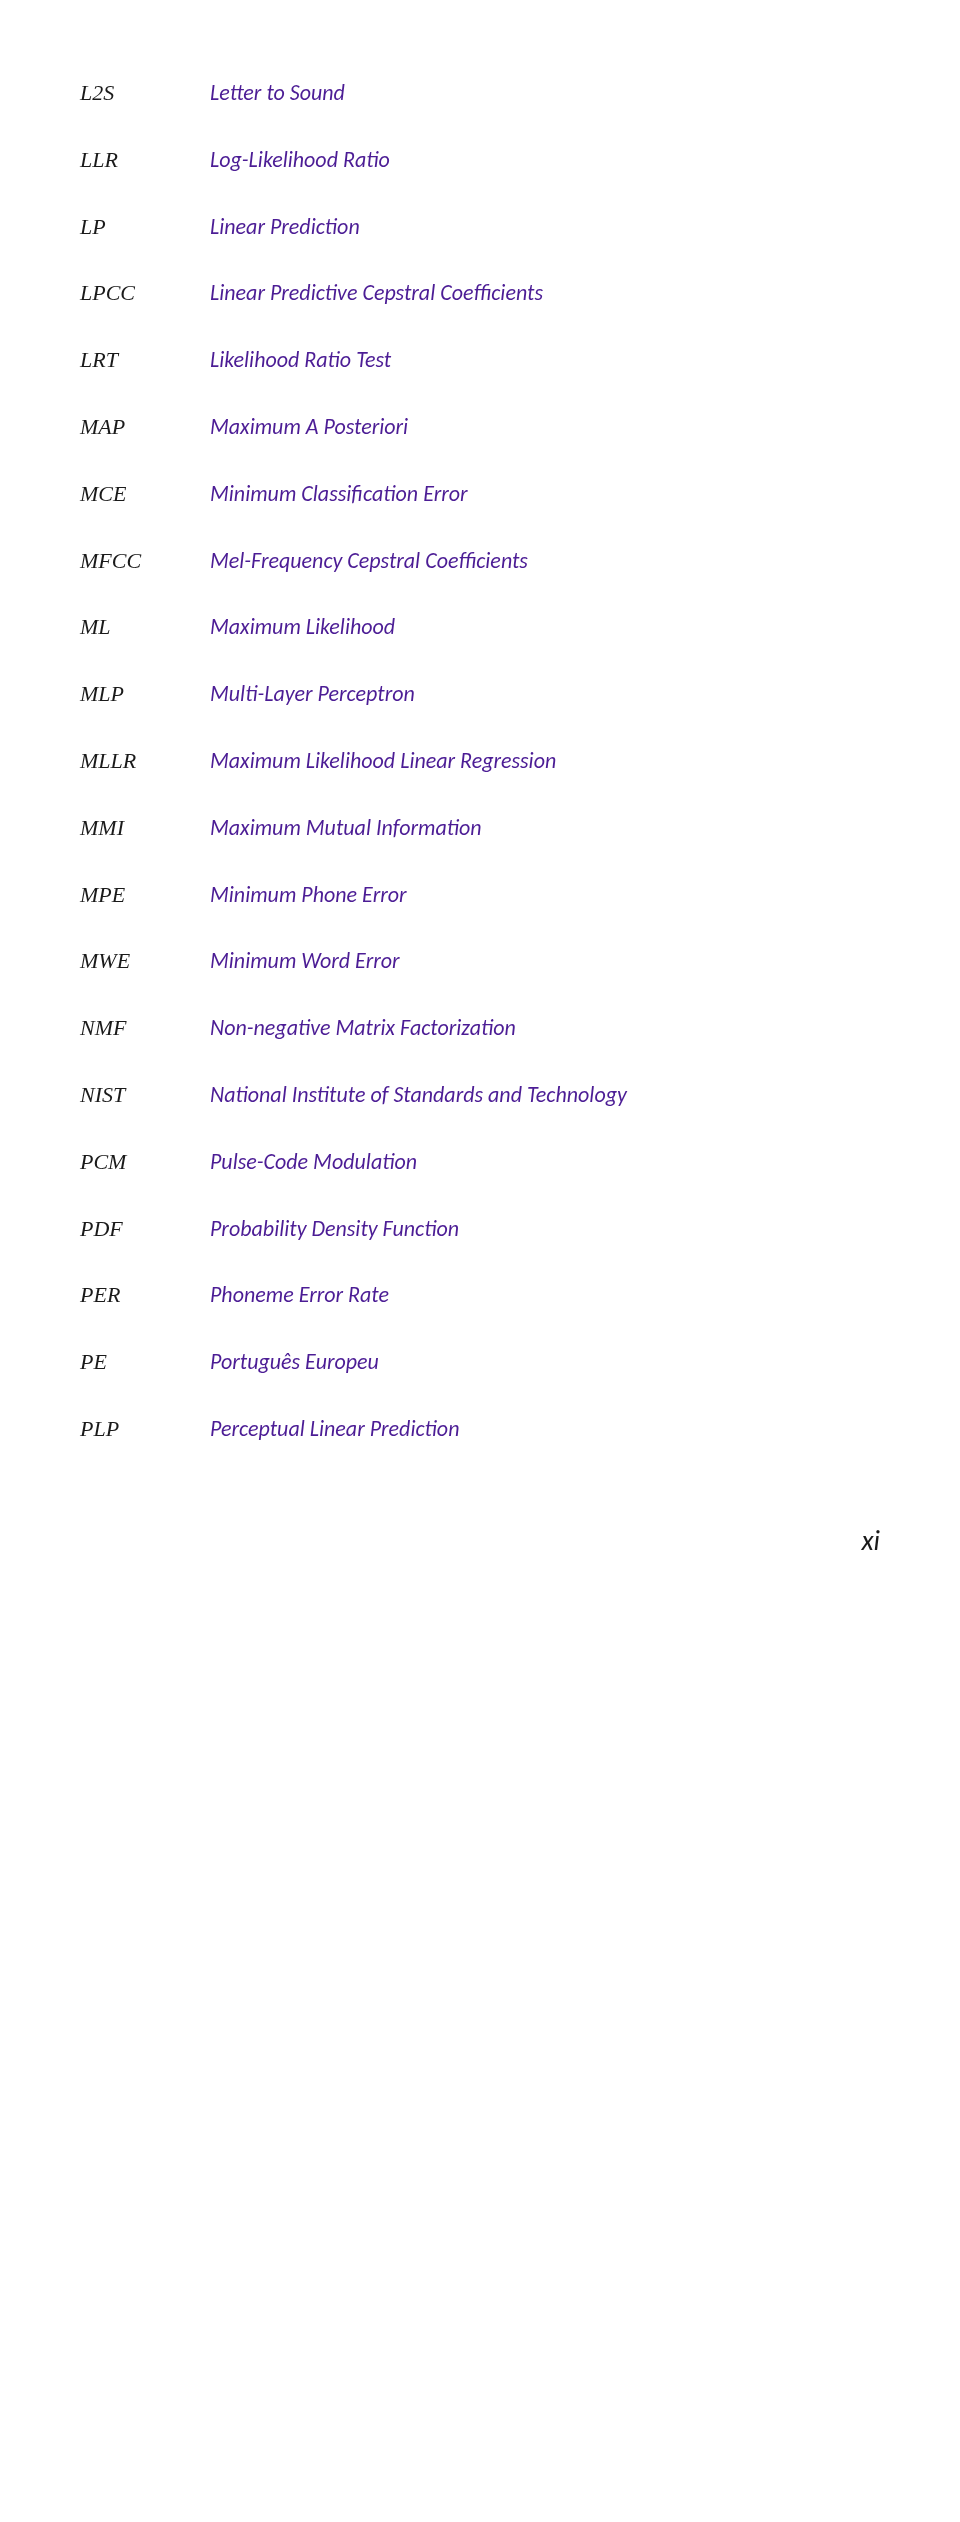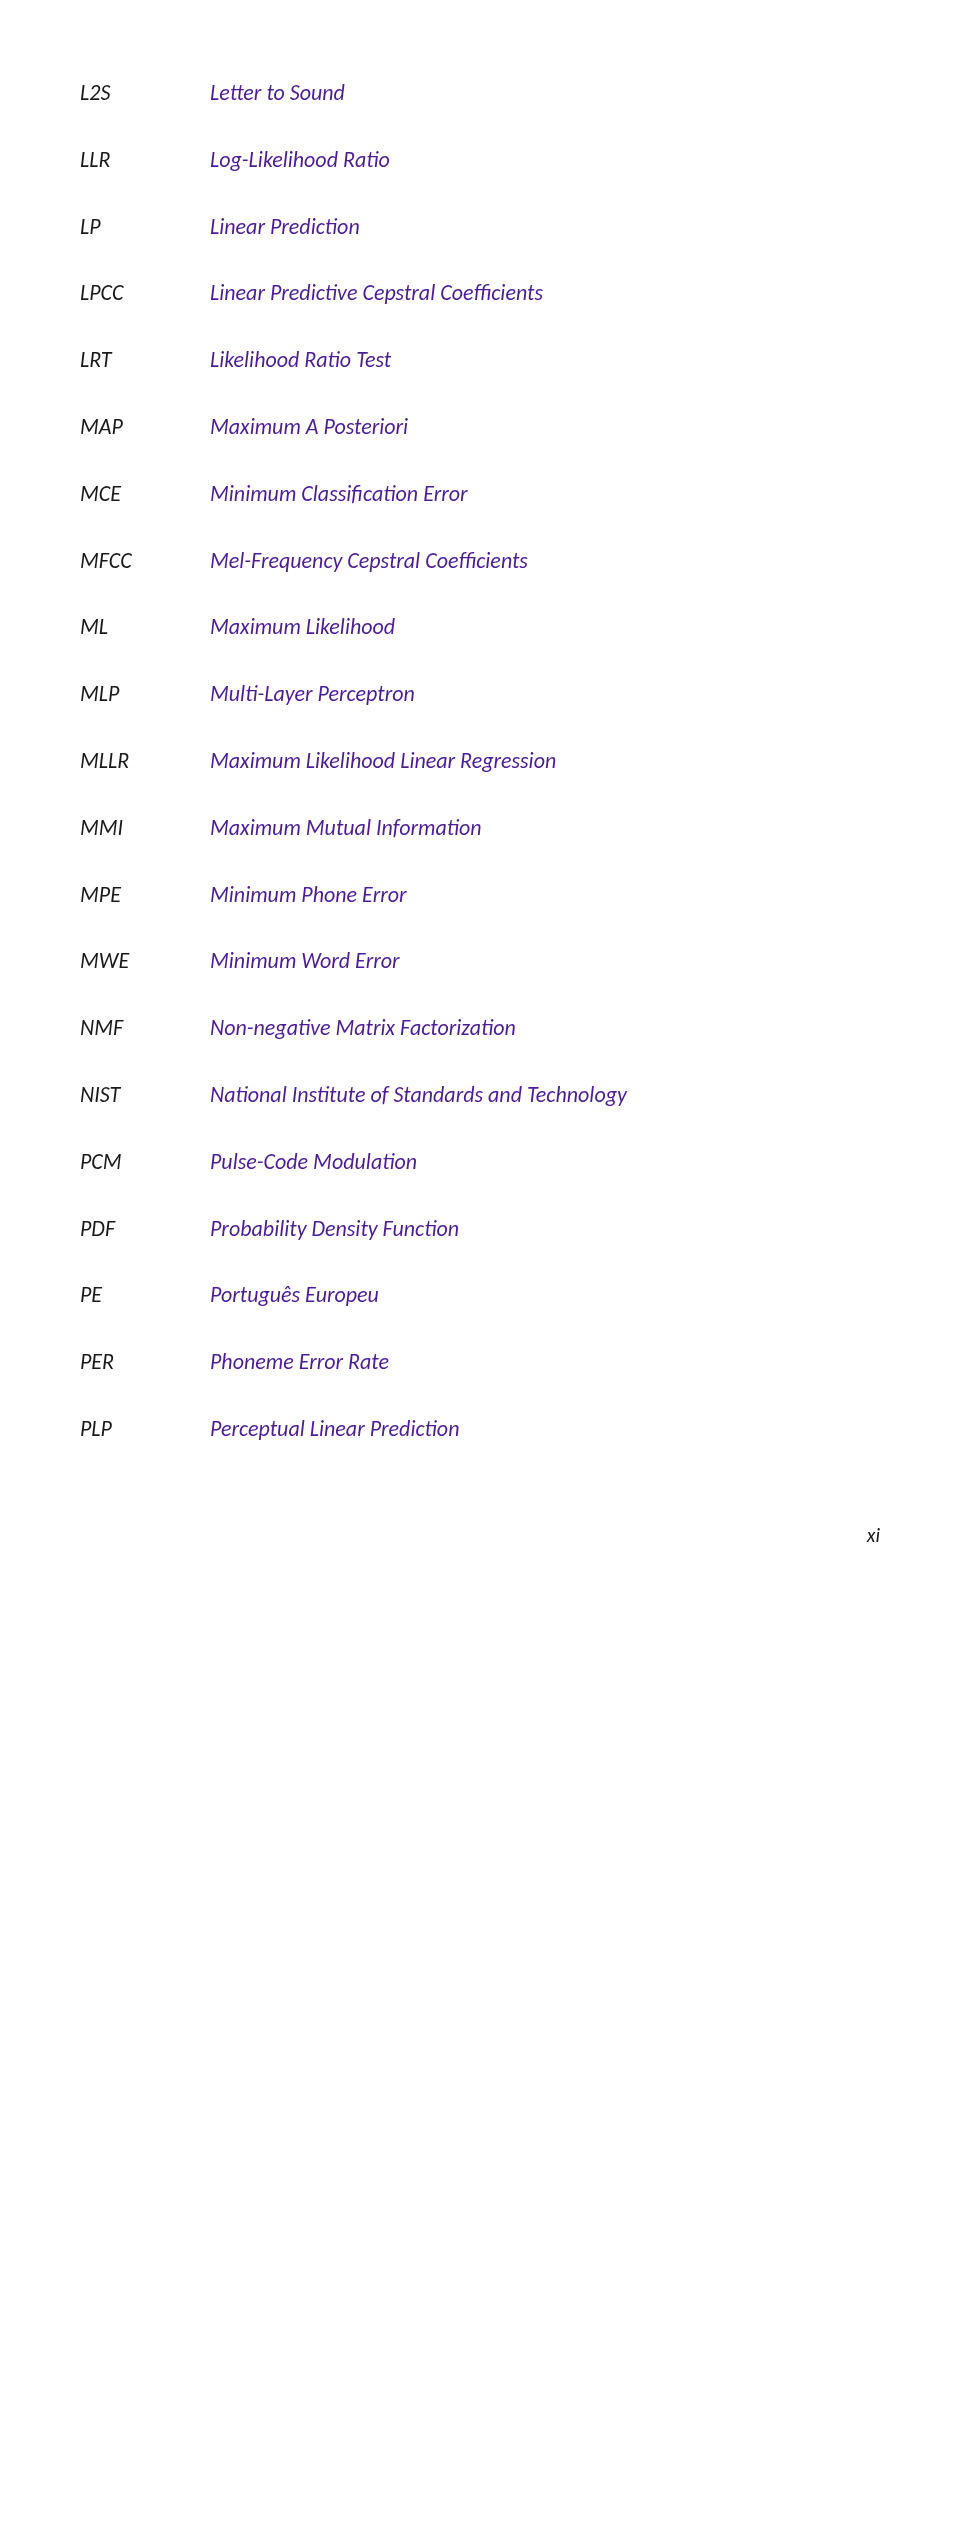--- a/index.html
+++ b/index.html
@@ -33,33 +33,34 @@
       line-height: 1.4;
     }
 
     .acronym-col {
       width: 130px;
       font-style: italic;
       font-weight: 400;
       color: #1a1a1a;
       padding-right: 30px;
       white-space: nowrap;
+      font-family: Liberation Serif, serif;
     }
 
     .definition-col {
       font-style: italic;
       color: #4c1d95;
       font-weight: 400;
     }
 
     .page-number-area {
       margin-top: 60px;
       text-align: right;
       font-style: italic;
-      font-size: 20px;
+      font-size: 28px;
       color: #1a1a1a;
       padding-right: 0px;
     }
   </style>
 </head>
 <body>
 
 <table class="acronym-table">
   <tbody id="acronym-tbody">
   <tr>
@@ -128,26 +129,26 @@
       </tr>
       <tr>
         <td class="acronym-col">PCM</td>
         <td class="definition-col">Pulse-Code Modulation</td>
       </tr>
       <tr>
         <td class="acronym-col">PDF</td>
         <td class="definition-col">Probability Density Function</td>
       </tr>
       <tr>
+        <td class="acronym-col">PER</td>
+        <td class="definition-col">Phoneme Error Rate</td>
+      </tr>
+      <tr>
         <td class="acronym-col">PE</td>
         <td class="definition-col">Português Europeu</td>
-      </tr>
-      <tr>
-        <td class="acronym-col">PER</td>
-        <td class="definition-col">Phoneme Error Rate</td>
       </tr>
       <tr>
         <td class="acronym-col">PLP</td>
         <td class="definition-col">Perceptual Linear Prediction</td>
       </tr>
     </tbody>
 </table>
 
 <div class="page-number-area">
   <span>xi</span>

